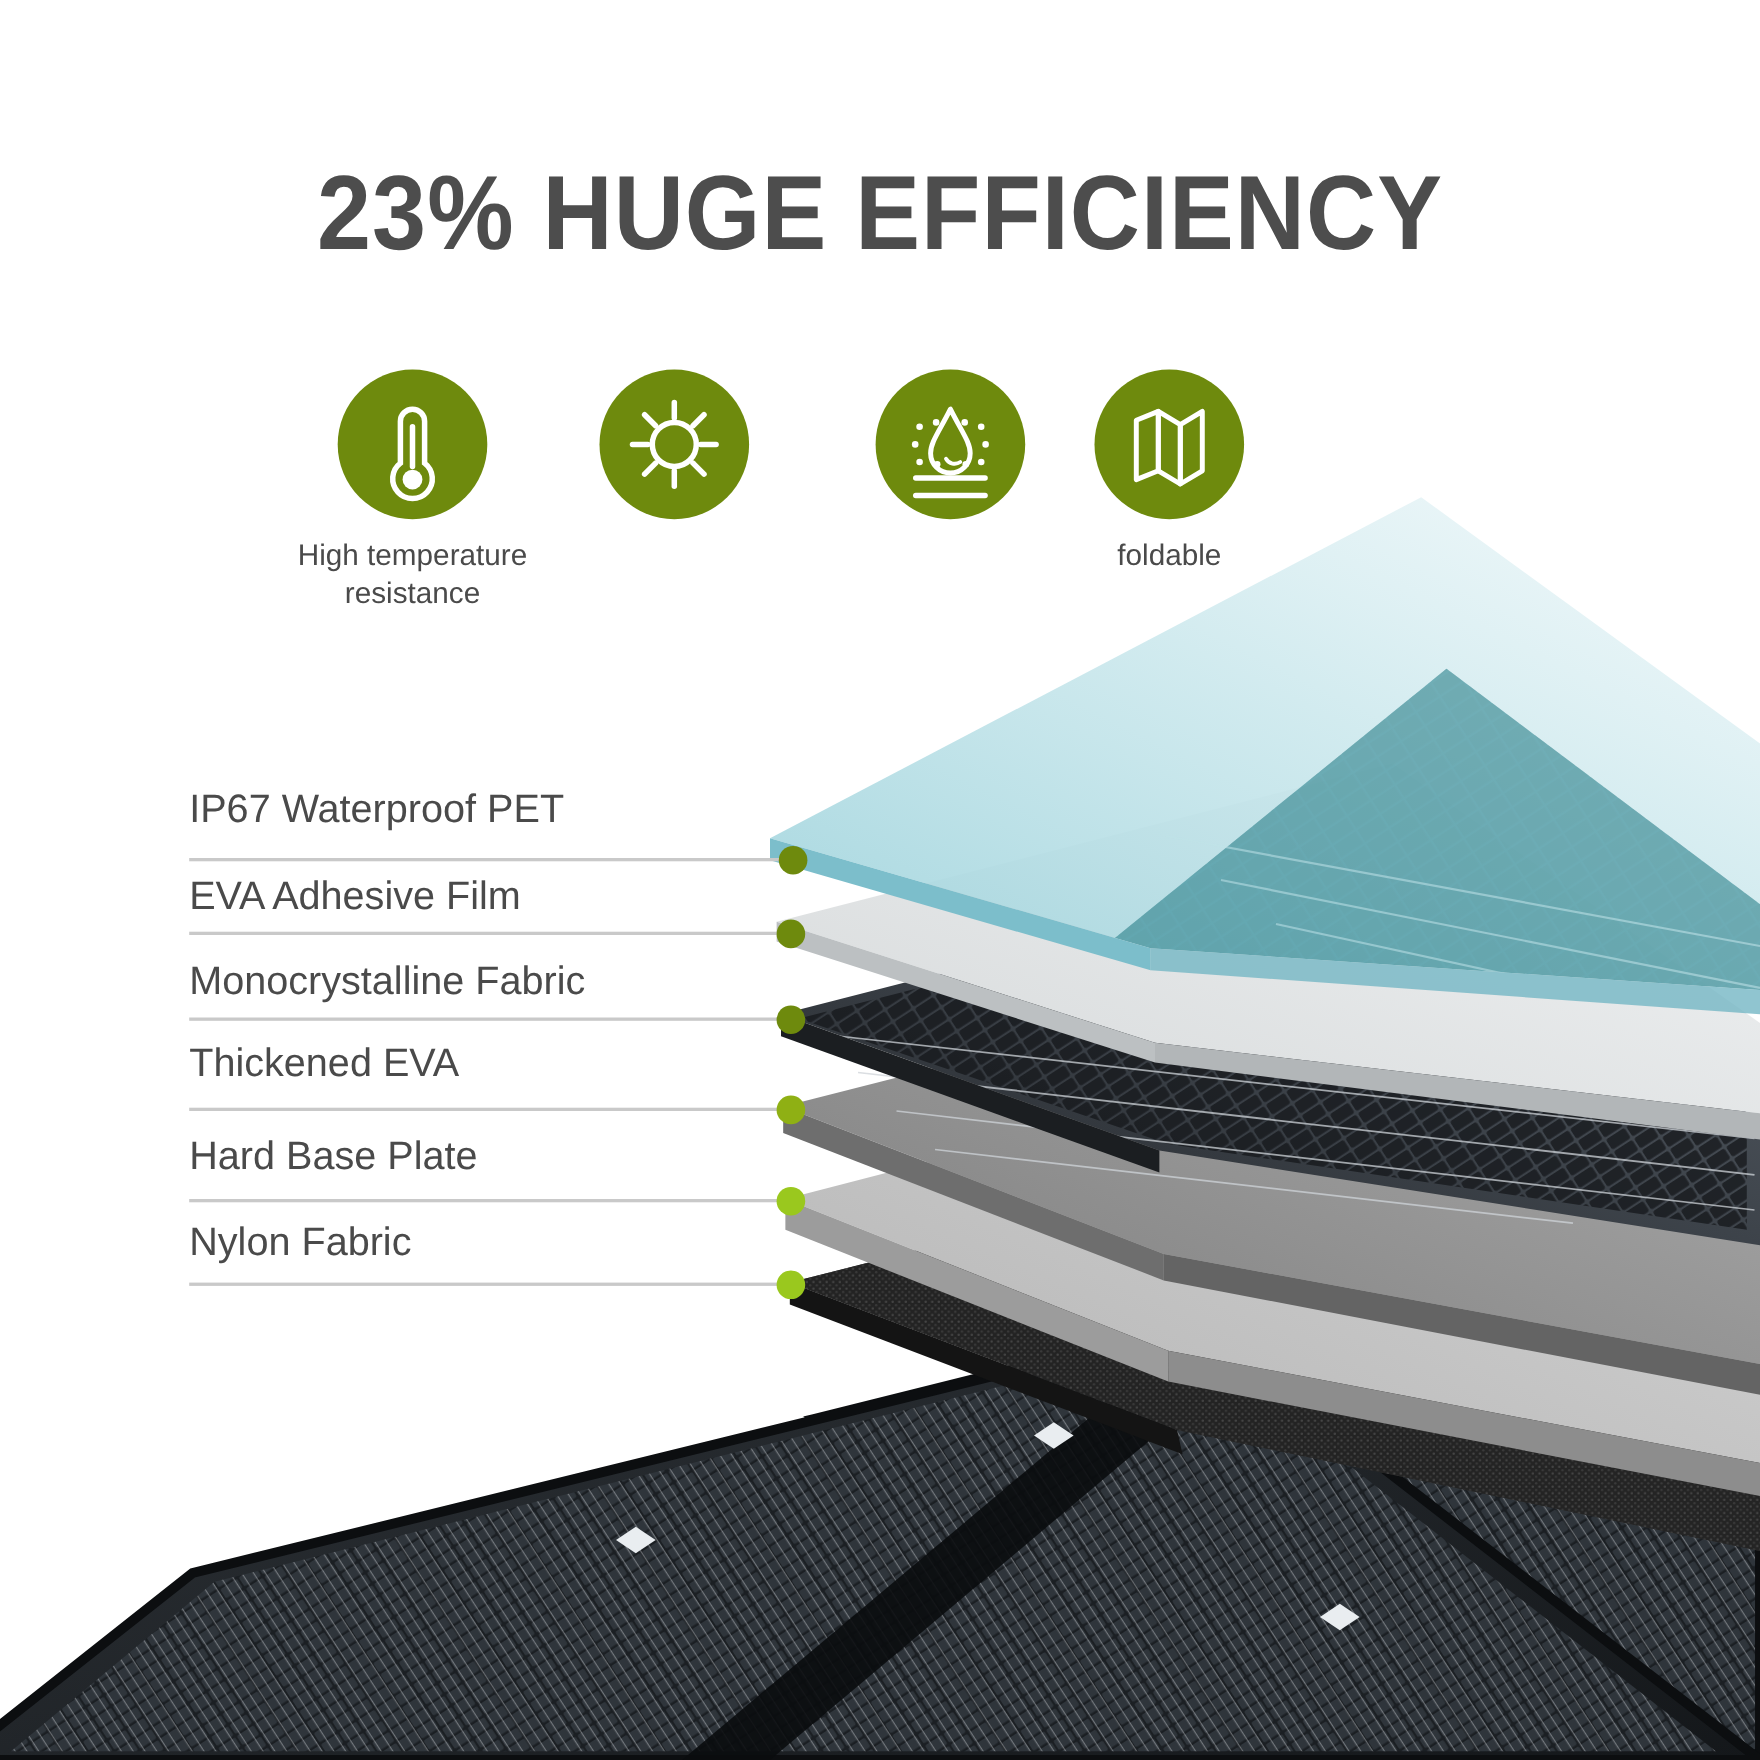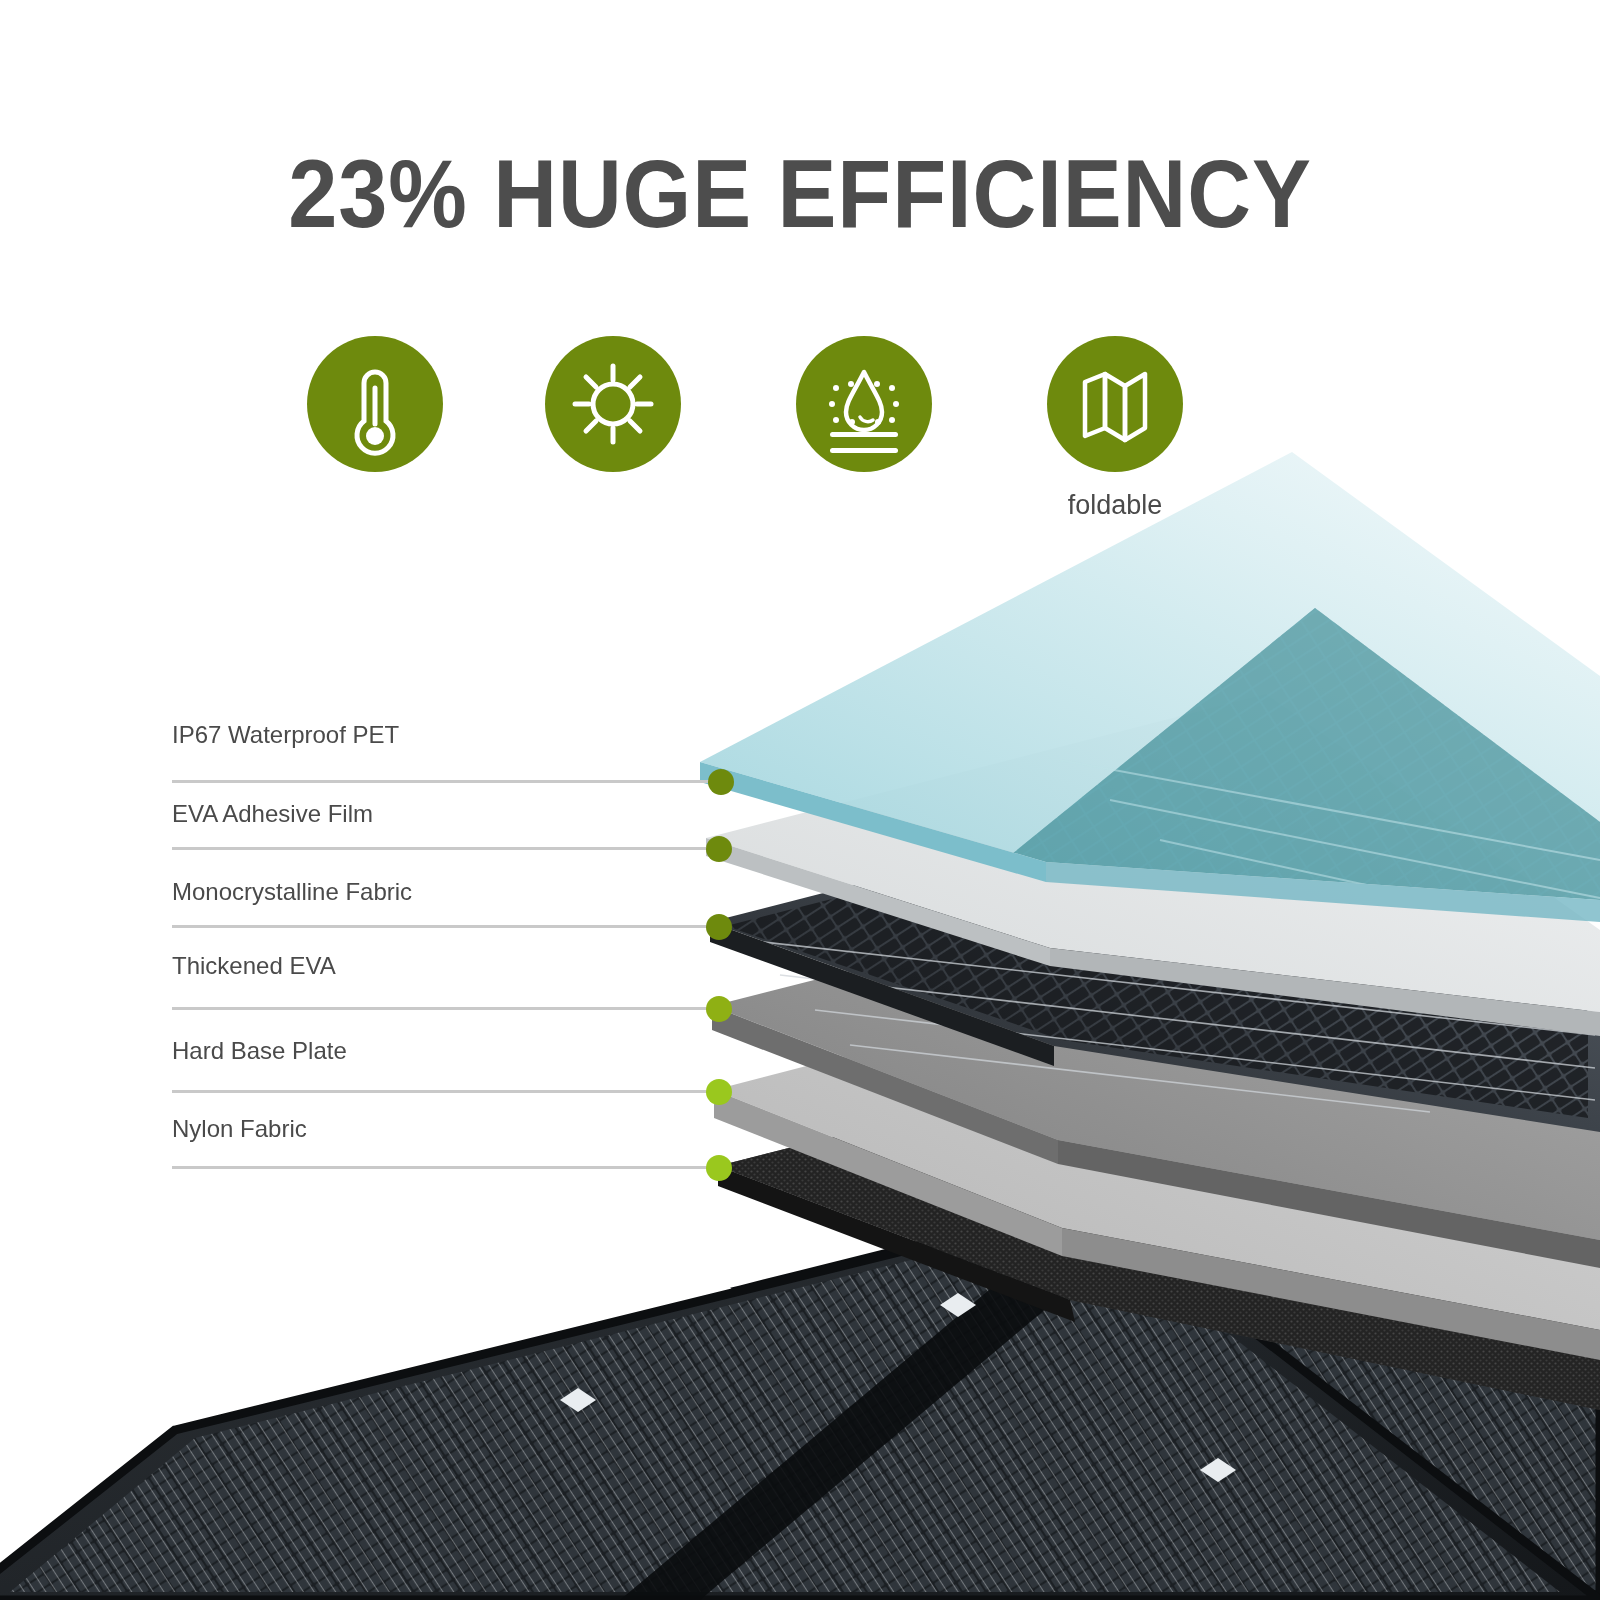--- a/index.html
+++ b/index.html
@@ -17,21 +17,21 @@
 
   
   .feature{position:absolute;width:230px;text-align:center;}
   .f-circle{width:136px;height:136px;border-radius:50%;background:#6e8a0d;
             margin:0 auto;position:relative;}
   .f-circle svg{position:absolute;left:0;top:0;}
   .f-label{margin-top:16px;font-size:27px;line-height:34px;color:#4a4a4a;}
 
   
   .callout{position:absolute;left:172px;}
-  .callout .c-text{font-size:24px;color:#4a4a4a;line-height:34px;white-space:nowrap;}
+  .callout .c-text{font-size:36px;color:#4a4a4a;line-height:34px;white-space:nowrap;}
   .callout .c-line{position:absolute;left:0;height:3px;background:#c9c9c9;}
   .callout .c-dot{position:absolute;width:26px;height:26px;border-radius:50%;}
 
   
   #art{position:absolute;left:0;top:0;width:1600px;height:1600px;}
 </style>
 </head>
 <body>
 
 <svg id="art" viewBox="0 0 1600 1600">
@@ -189,20 +189,21 @@
 <div class="feature" style="left:260px;top:336px;">
   <div class="f-circle">
     <svg width="136" height="136" viewBox="0 0 136 136">
       <g fill="none" stroke="#fff" stroke-width="5" stroke-linecap="round">
         <path d="M68 36 a11 11 0 0 1 11 11 v38 a18 18 0 1 1 -22 0 v-38 a11 11 0 0 1 11 -11 z"></path>
         <line x1="68" y1="52" x2="68" y2="88"></line>
       </g>
       <circle cx="68" cy="100" r="9" fill="#fff"></circle>
     </svg>
   </div>
+  <div class="f-label">High temperature resistance</div>
 </div>
 
 <div class="feature" style="left:498px;top:336px;">
   <div class="f-circle">
     <svg width="136" height="136" viewBox="0 0 136 136">
       <g fill="none" stroke="#fff" stroke-width="5" stroke-linecap="round">
         <circle cx="68" cy="68" r="20"></circle>
         <line x1="68" y1="30" x2="68" y2="44"></line>
           <line x1="68" y1="92" x2="68" y2="106"></line>
         <line x1="30" y1="68" x2="44" y2="68"></line>
@@ -232,21 +233,21 @@
           <circle cx="96" cy="84" r="3"></circle>
         <circle cx="56" cy="86" r="3"></circle>
           <circle cx="82" cy="86" r="3"></circle>
       </g>
       <rect x="34" y="96" width="68" height="5" rx="2.5" fill="#fff"></rect>
       <rect x="34" y="112" width="68" height="5" rx="2.5" fill="#fff"></rect>
     </svg>
   </div>
 </div>
 
-<div class="feature" style="left:1000px;top:336px;">
+<div class="feature" style="left:948px;top:336px;">
   <div class="f-circle">
     <svg width="136" height="136" viewBox="0 0 136 136">
       <g fill="none" stroke="#fff" stroke-width="4.5" stroke-linejoin="round">
         <path d="M38 46 L58 38 L58 92 L38 100 z"></path>
         <path d="M58 38 L78 50 L78 104 L58 92 z"></path>
         <path d="M78 50 L98 38 L98 92 L78 104 z"></path>
       </g>
     </svg>
   </div>
   <div class="f-label">foldable</div>

